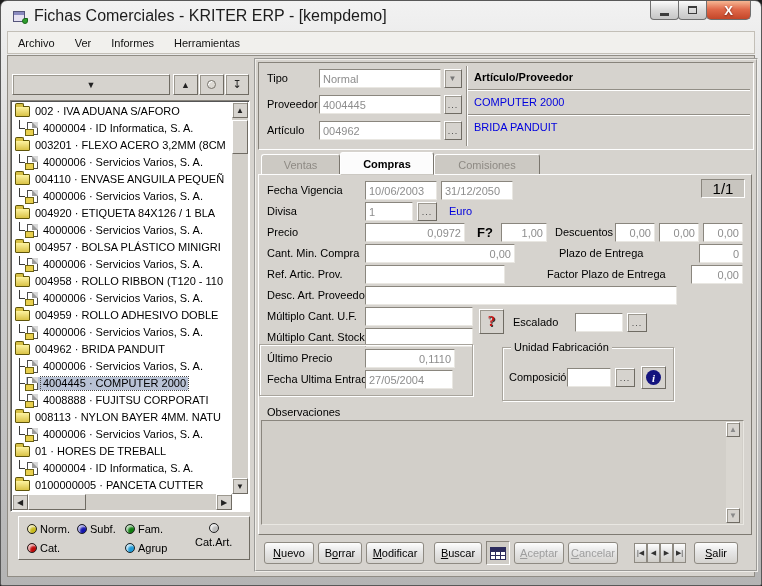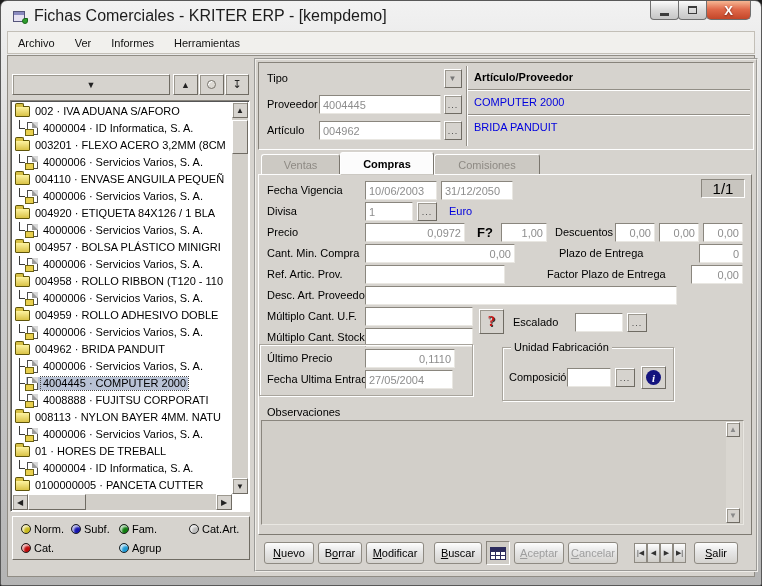--- a/index.html
+++ b/index.html
@@ -61,21 +61,21 @@
   .conn{width:13px;height:17px;flex:none;position:relative;}
   .conn::before{content:"";position:absolute;left:6px;top:0;height:8px;border-left:1px solid #3a3a3a;}
   .conn::after{content:"";position:absolute;left:6px;top:8px;width:6px;border-top:1px solid #3a3a3a;}
   .conn.tee::before{height:17px;}
   
   .sb{position:absolute;background:#d2cfc9;}
   .sb-btn{position:absolute;width:16px;height:16px;font-size:8px;color:#222;}
   .sb-thumb{position:absolute;background:#d6d3ce;border:1px solid;border-color:#fff #6f6b63 #6f6b63 #fff;}
   .tree-vscroll{right:1px;top:1px;bottom:17px;width:16px;}
   .tree-hscroll{left:1px;right:17px;bottom:1px;height:16px;}
-  .legend{position:absolute;left:2px;top:458px;right:0;height:44px;background:#d6d3ce;
+  .legend{position:absolute;left:8px;top:458px;right:0;height:44px;background:#d6d3ce;
     border:1px solid;border-color:#ffffff #6f6b63 #6f6b63 #ffffff;font-size:11px;}
   .leg-item{position:absolute;display:flex;align-items:center;gap:3px;}
   .dot{width:10px;height:10px;border-radius:50%;border:1px solid #222;box-shadow:inset 2px 2px 2px rgba(255,255,255,.75);}
   .dot.norm{background:#c9ba1c}.dot.subf{background:#1515b0}.dot.fam{background:#0f7d0f}
   .dot.catart{background:#bdbdbd}.dot.cat{background:#c00a0a}.dot.agrup{background:#1e9ad6}
   
   .right-panel{position:absolute;left:246px;top:2px;width:504px;height:514px;
     border:2px groove #efede9;background:#d6d3ce;}
   .lbl{position:absolute;font-size:11px;color:#000;white-space:nowrap;}
   .inp{position:absolute;height:19px;background:#fff;border:1px solid;
@@ -362,39 +362,40 @@
             <span>Norm.</span>
           </span>
         <span class="leg-item" style="left:58px;top:6px;">
             <span class="dot subf"></span>
             <span>Subf.</span>
           </span>
         <span class="leg-item" style="left:106px;top:6px;">
             <span class="dot fam"></span>
             <span>Fam.</span>
           </span>
-        <span class="leg-item" style="left:176px;top:6px;">
+        <span class="leg-item" style="left:176px;top:6px;flex-direction:column;">
             <span class="dot catart"></span>
             <span>Cat.Art.</span>
           </span>
         <span class="leg-item" style="left:8px;top:25px;">
             <span class="dot cat"></span>
             <span>Cat.</span>
           </span>
         <span class="leg-item" style="left:106px;top:25px;">
             <span class="dot agrup"></span>
             <span>Agrup</span>
           </span>
       </div>
     </div>
 
     <div class="right-panel">
 
       <div class="hdr">
         <span class="lbl" style="left:8px;top:9px;">Tipo</span>
+        <input class="inp dis" style="left: 60px; top: 6px; width: 122px;" readonly="" value="Normal">
         <div class="btn3d mini" style="left:185px;top:6px;width:18px;">
             <span style="font-size:8px;color:#777;">▼</span>
           </div>
 
         <span class="lbl" style="left:8px;top:35px;">Proveedor</span>
         <input class="inp dis" style="left: 60px; top: 32px; width: 122px;" readonly="" value="4004445">
         <div class="btn3d mini" style="left:185px;top:32px;width:18px;">...</div>
 
         <span class="lbl" style="left:8px;top:61px;">Artículo</span>
         <input class="inp dis" style="left: 60px; top: 58px; width: 122px;" readonly="" value="004962">

